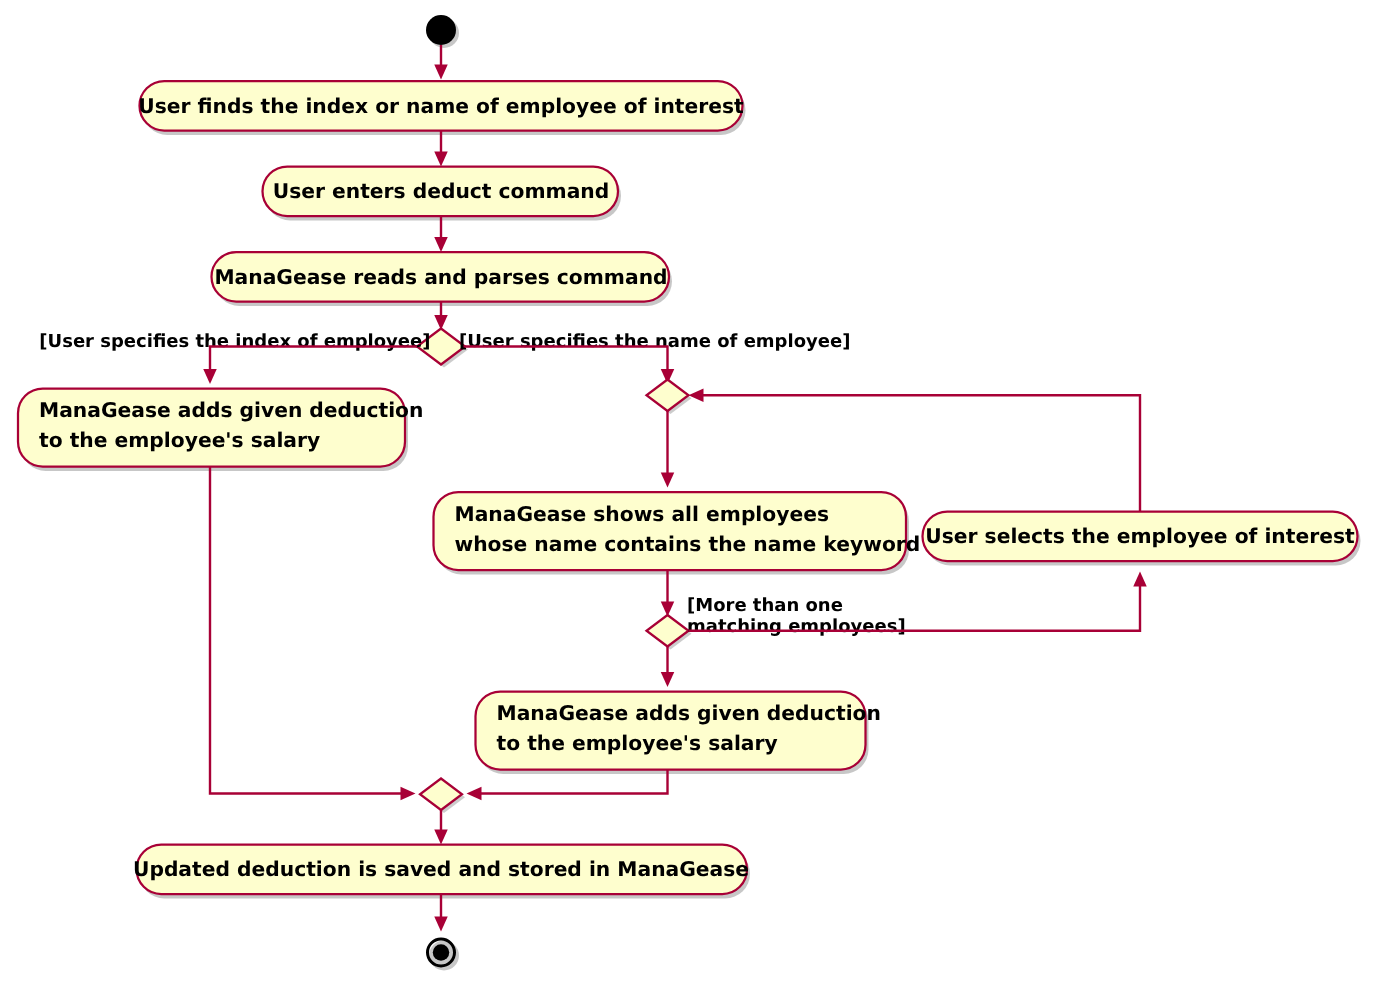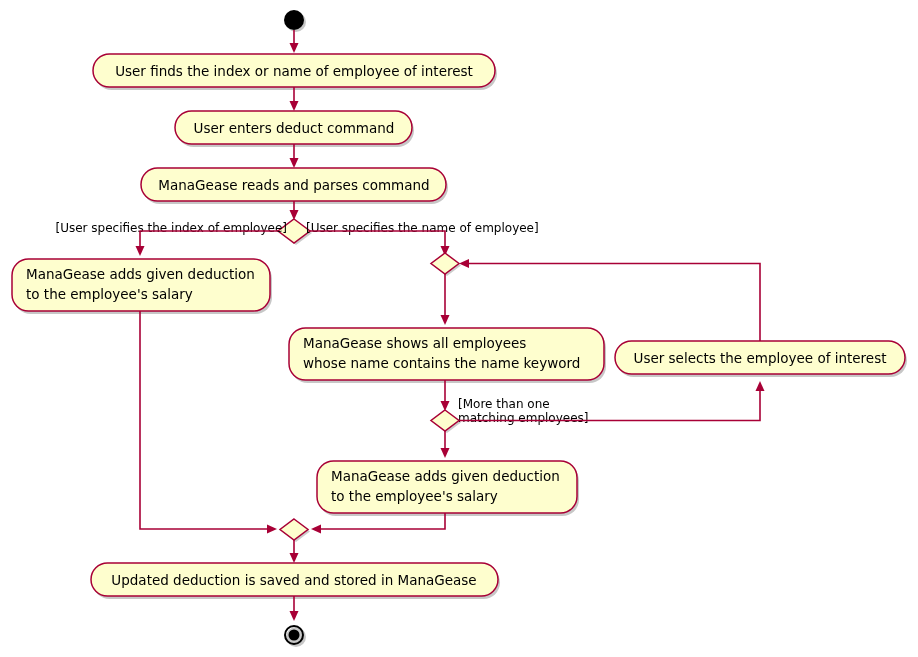--- a/index.html
+++ b/index.html
@@ -11,20 +11,21 @@
   body {
     width: 918px;
     height: 657px;
     overflow: hidden;
     font-family: "DejaVu Sans", sans-serif;
   }
   #diagram-root {
     position: relative;
     width: 918px;
     height: 475px;
+    font-weight: bold;
   }
   svg#activity-diagram {
     display: block;
     width: 918px;
     height: 657px;
   }
   .node-box {
     fill: #FEFECE;
     stroke: #A80036;
     stroke-width: 1.5;

